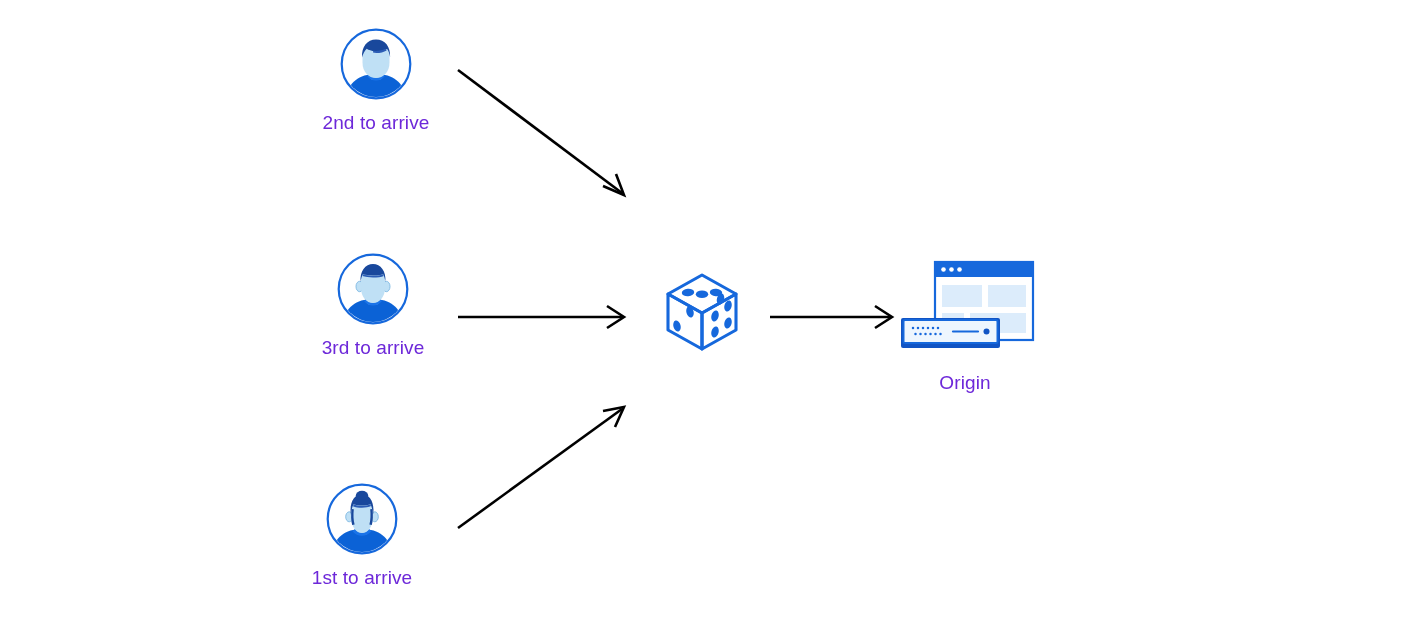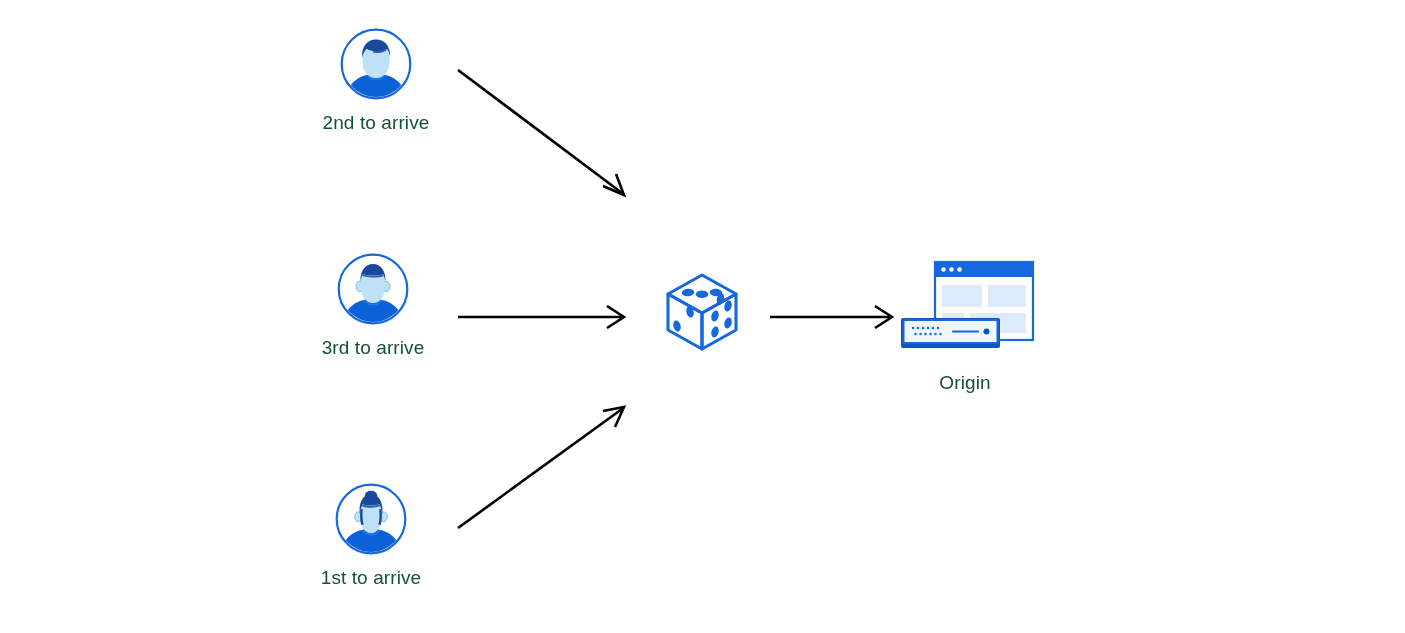--- a/index.html
+++ b/index.html
@@ -23,33 +23,33 @@
   .node {
     position: absolute;
     display: flex;
     flex-direction: column;
     align-items: center;
   }
   .node-label {
     margin-top: 12px;
     font-size: 19px;
     line-height: 22px;
-    color: #14532d;
+    color: #6d28d9;
     font-family: "Liberation Sans", sans-serif;
     white-space: nowrap;
     letter-spacing: 0.1px;
   }
 
   .avatar-wrap { width: 72px; height: 72px; }
   .avatar-wrap svg { display: block; width: 72px; height: 72px; }
 
   
   #person-1 { left: 306px; top: 28px;  width: 140px; }
   #person-2 { left: 303px; top: 253px; width: 140px; justify-content: flex-end; }
-  #person-3 { left: 301px; top: 483px; width: 140px; }
+  #person-3 { left: 292px; top: 483px; width: 140px; }
 
   
   #dice-node { left: 658px; top: 268px; width: 88px; }
   #dice-node svg { display: block; width: 88px; height: 88px; }
 
   
   #origin-node { left: 893px; top: 252px; width: 144px; }
   .origin-graphic { position: relative; width: 144px; height: 118px; }
   .origin-graphic svg { display: block; width: 144px; height: 118px; }
   #origin-node .node-label { margin-top: 2px; }

